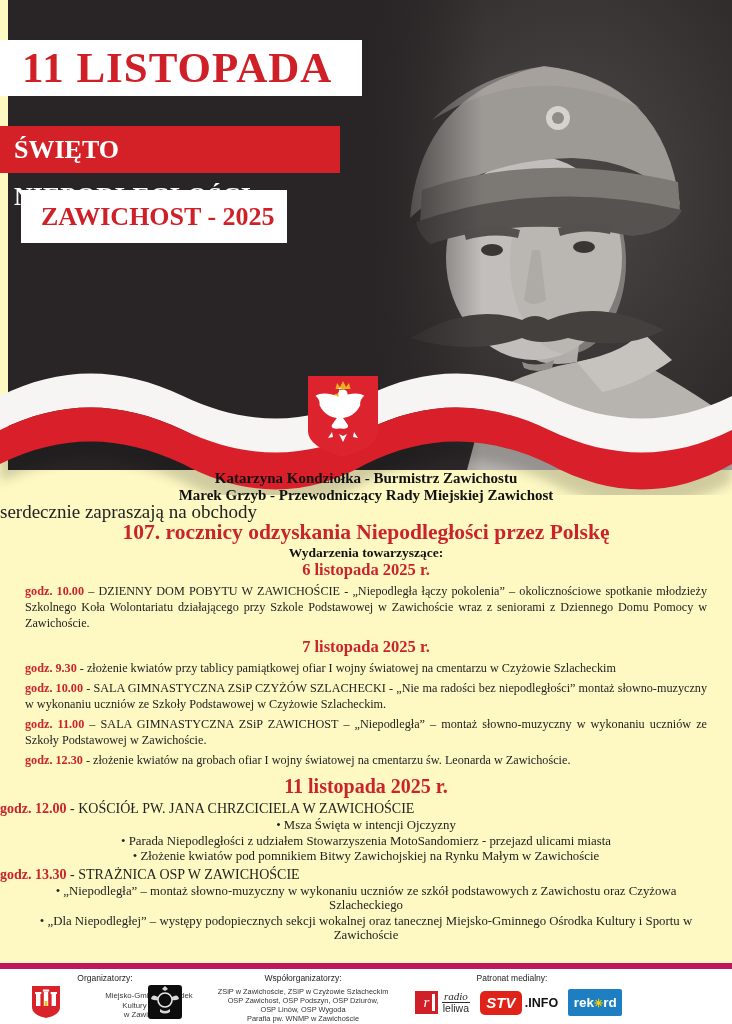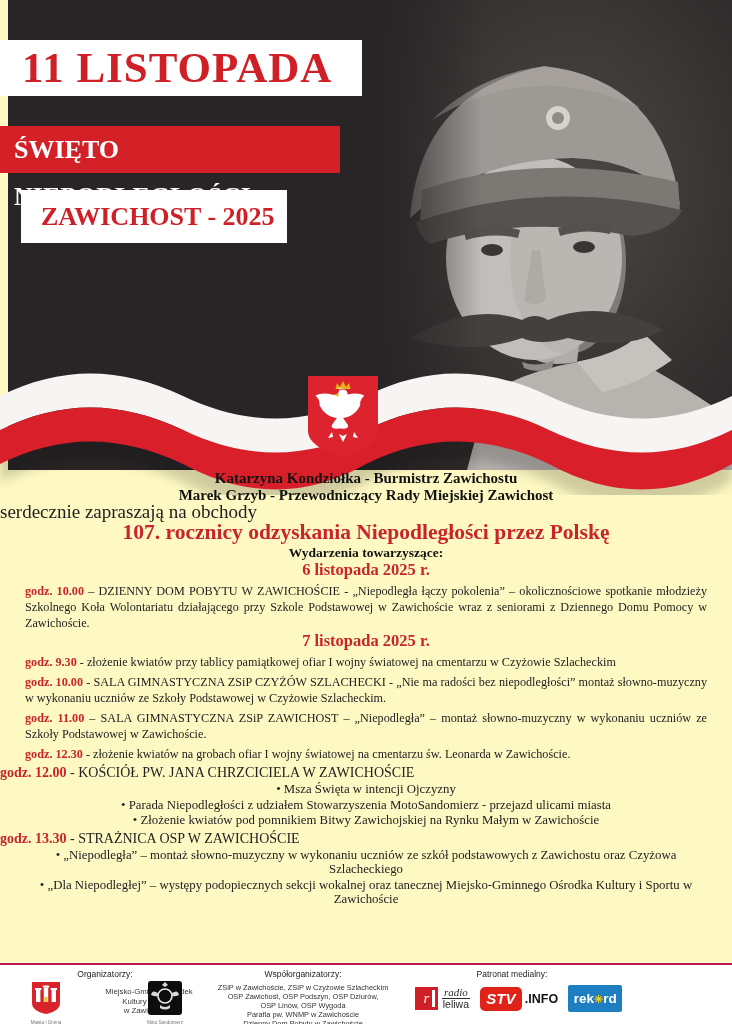--- a/index.html
+++ b/index.html
@@ -25,30 +25,30 @@
 
   
   .content{position:absolute;top:470px;left:0;right:0;color:#1c1c1c;}
   .content p{margin:0;}
   .officials{margin-top:10px;text-align:center;font-weight:bold;font-size:15px;line-height:17px;color:#111;}
   .invite{margin-top:14px;font-size:19px;line-height:16px;color:#222;}
   .main-title{margin-top:6px;text-align:center;font-weight:bold;font-size:21.5px;line-height:25px;color:#c9242b;}
   .events-label{margin-top:6px;text-align:center;font-weight:bold;font-size:13.5px;line-height:15px;color:#111;}
   .date-head{text-align:center;font-weight:bold;color:#c9242b;font-size:16.5px;line-height:19px;}
   .date-head.d1{margin-top:0;}
-  .date-head.d2{}
+  .date-head.d2{margin-top:6px;}
   .date-head.d3{margin-top:6px;font-size:20px;line-height:24px;}
   .event{margin:4px 25px 0 25px !important;text-align:justify;font-size:12.2px;line-height:16px;color:#222;}
   .time{color:#c9242b;font-weight:bold;}
   .venue{margin-top:2px !important;font-size:14px;line-height:17px;color:#222;}
   .bullet{margin:1px 25px 0 25px !important;text-align:center;font-size:12.8px;line-height:14.5px;color:#222;font-family:Liberation Serif, serif;}
   .bullet::before{content:"•  ";}
 
   
-  .footer{position:absolute;left:0;right:0;top:963px;bottom:0;border-top:2px solid #be185d;
+  .footer{position:absolute;left:0;right:0;top:963px;bottom:0;border-top:6px solid #be185d;
           font-family:"Liberation Sans",sans-serif;background:#fff;}
   .fhead{position:absolute;top:4px;font-size:8.5px;color:#222;text-align:center;}
   .fhead.h-org{left:30px;width:150px;}
   .fhead.h-coorg{left:208px;width:190px;}
   .fhead.h-media{left:432px;width:160px;}
   .crest-wrap{position:absolute;left:28px;top:16px;width:36px;text-align:center;}
   .logo-caption{font-size:4.6px;color:#777;line-height:5px;margin-top:1px;}
   .org-text{position:absolute;left:55px;top:22px;width:100px;text-align:center;
             font-size:7.8px;line-height:9.5px;color:#3a3a3a;margin-left:44px;}
   .moto-wrap{position:absolute;left:146px;top:16px;width:38px;text-align:center;}
@@ -158,20 +158,21 @@
 
     <p class="date-head d1">6 listopada 2025 r.</p>
     <p class="event"><span class="time">godz. 10.00</span> <span>– DZIENNY DOM POBYTU W ZAWICHOŚCIE - „Niepodległa łączy pokolenia” – okolicznościowe spotkanie młodzieży Szkolnego Koła Wolontariatu działającego przy Szkole Podstawowej w Zawichoście wraz z seniorami z Dziennego Domu Pomocy w Zawichoście.</span></p>
 
     <p class="date-head d2">7 listopada 2025 r.</p>
     <p class="event"><span class="time">godz. 9.30</span> <span>- złożenie kwiatów przy tablicy pamiątkowej ofiar I wojny światowej na cmentarzu w Czyżowie Szlacheckim</span></p>
     <p class="event"><span class="time">godz. 10.00</span> <span>- SALA GIMNASTYCZNA ZSiP CZYŻÓW SZLACHECKI - „Nie ma radości bez niepodległości” montaż słowno-muzyczny w wykonaniu uczniów ze Szkoły Podstawowej w Czyżowie Szlacheckim.</span></p>
     <p class="event"><span class="time">godz. 11.00</span> <span>– SALA GIMNASTYCZNA ZSiP ZAWICHOST – „Niepodległa” – montaż słowno-muzyczny w wykonaniu uczniów ze Szkoły Podstawowej w Zawichoście.</span></p>
     <p class="event"><span class="time">godz. 12.30</span> <span>- złożenie kwiatów na grobach ofiar I wojny światowej na cmentarzu św. Leonarda w Zawichoście.</span></p>
 
+    <p class="date-head d3">11 listopada 2025 r.</p>
     <p class="venue"><span class="time">godz. 12.00</span> <span>- KOŚCIÓŁ PW. JANA CHRZCICIELA W ZAWICHOŚCIE</span></p>
     <p class="bullet">Msza Święta w intencji Ojczyzny</p>
     <p class="bullet">Parada Niepodległości z udziałem Stowarzyszenia MotoSandomierz - przejazd ulicami miasta</p>
     <p class="bullet">Złożenie kwiatów pod pomnikiem Bitwy Zawichojskiej na Rynku Małym w Zawichoście</p>
     <p class="venue"><span class="time">godz. 13.30</span> <span>- STRAŻNICA OSP W ZAWICHOŚCIE</span></p>
     <p class="bullet">„Niepodległa” – montaż słowno-muzyczny w wykonaniu uczniów ze szkół podstawowych z Zawichostu oraz Czyżowa Szlacheckiego</p>
     <p class="bullet">„Dla Niepodległej” – występy podopiecznych sekcji wokalnej oraz tanecznej Miejsko-Gminnego Ośrodka Kultury i Sportu w Zawichoście</p>
   </div>
 
   <div class="footer">

